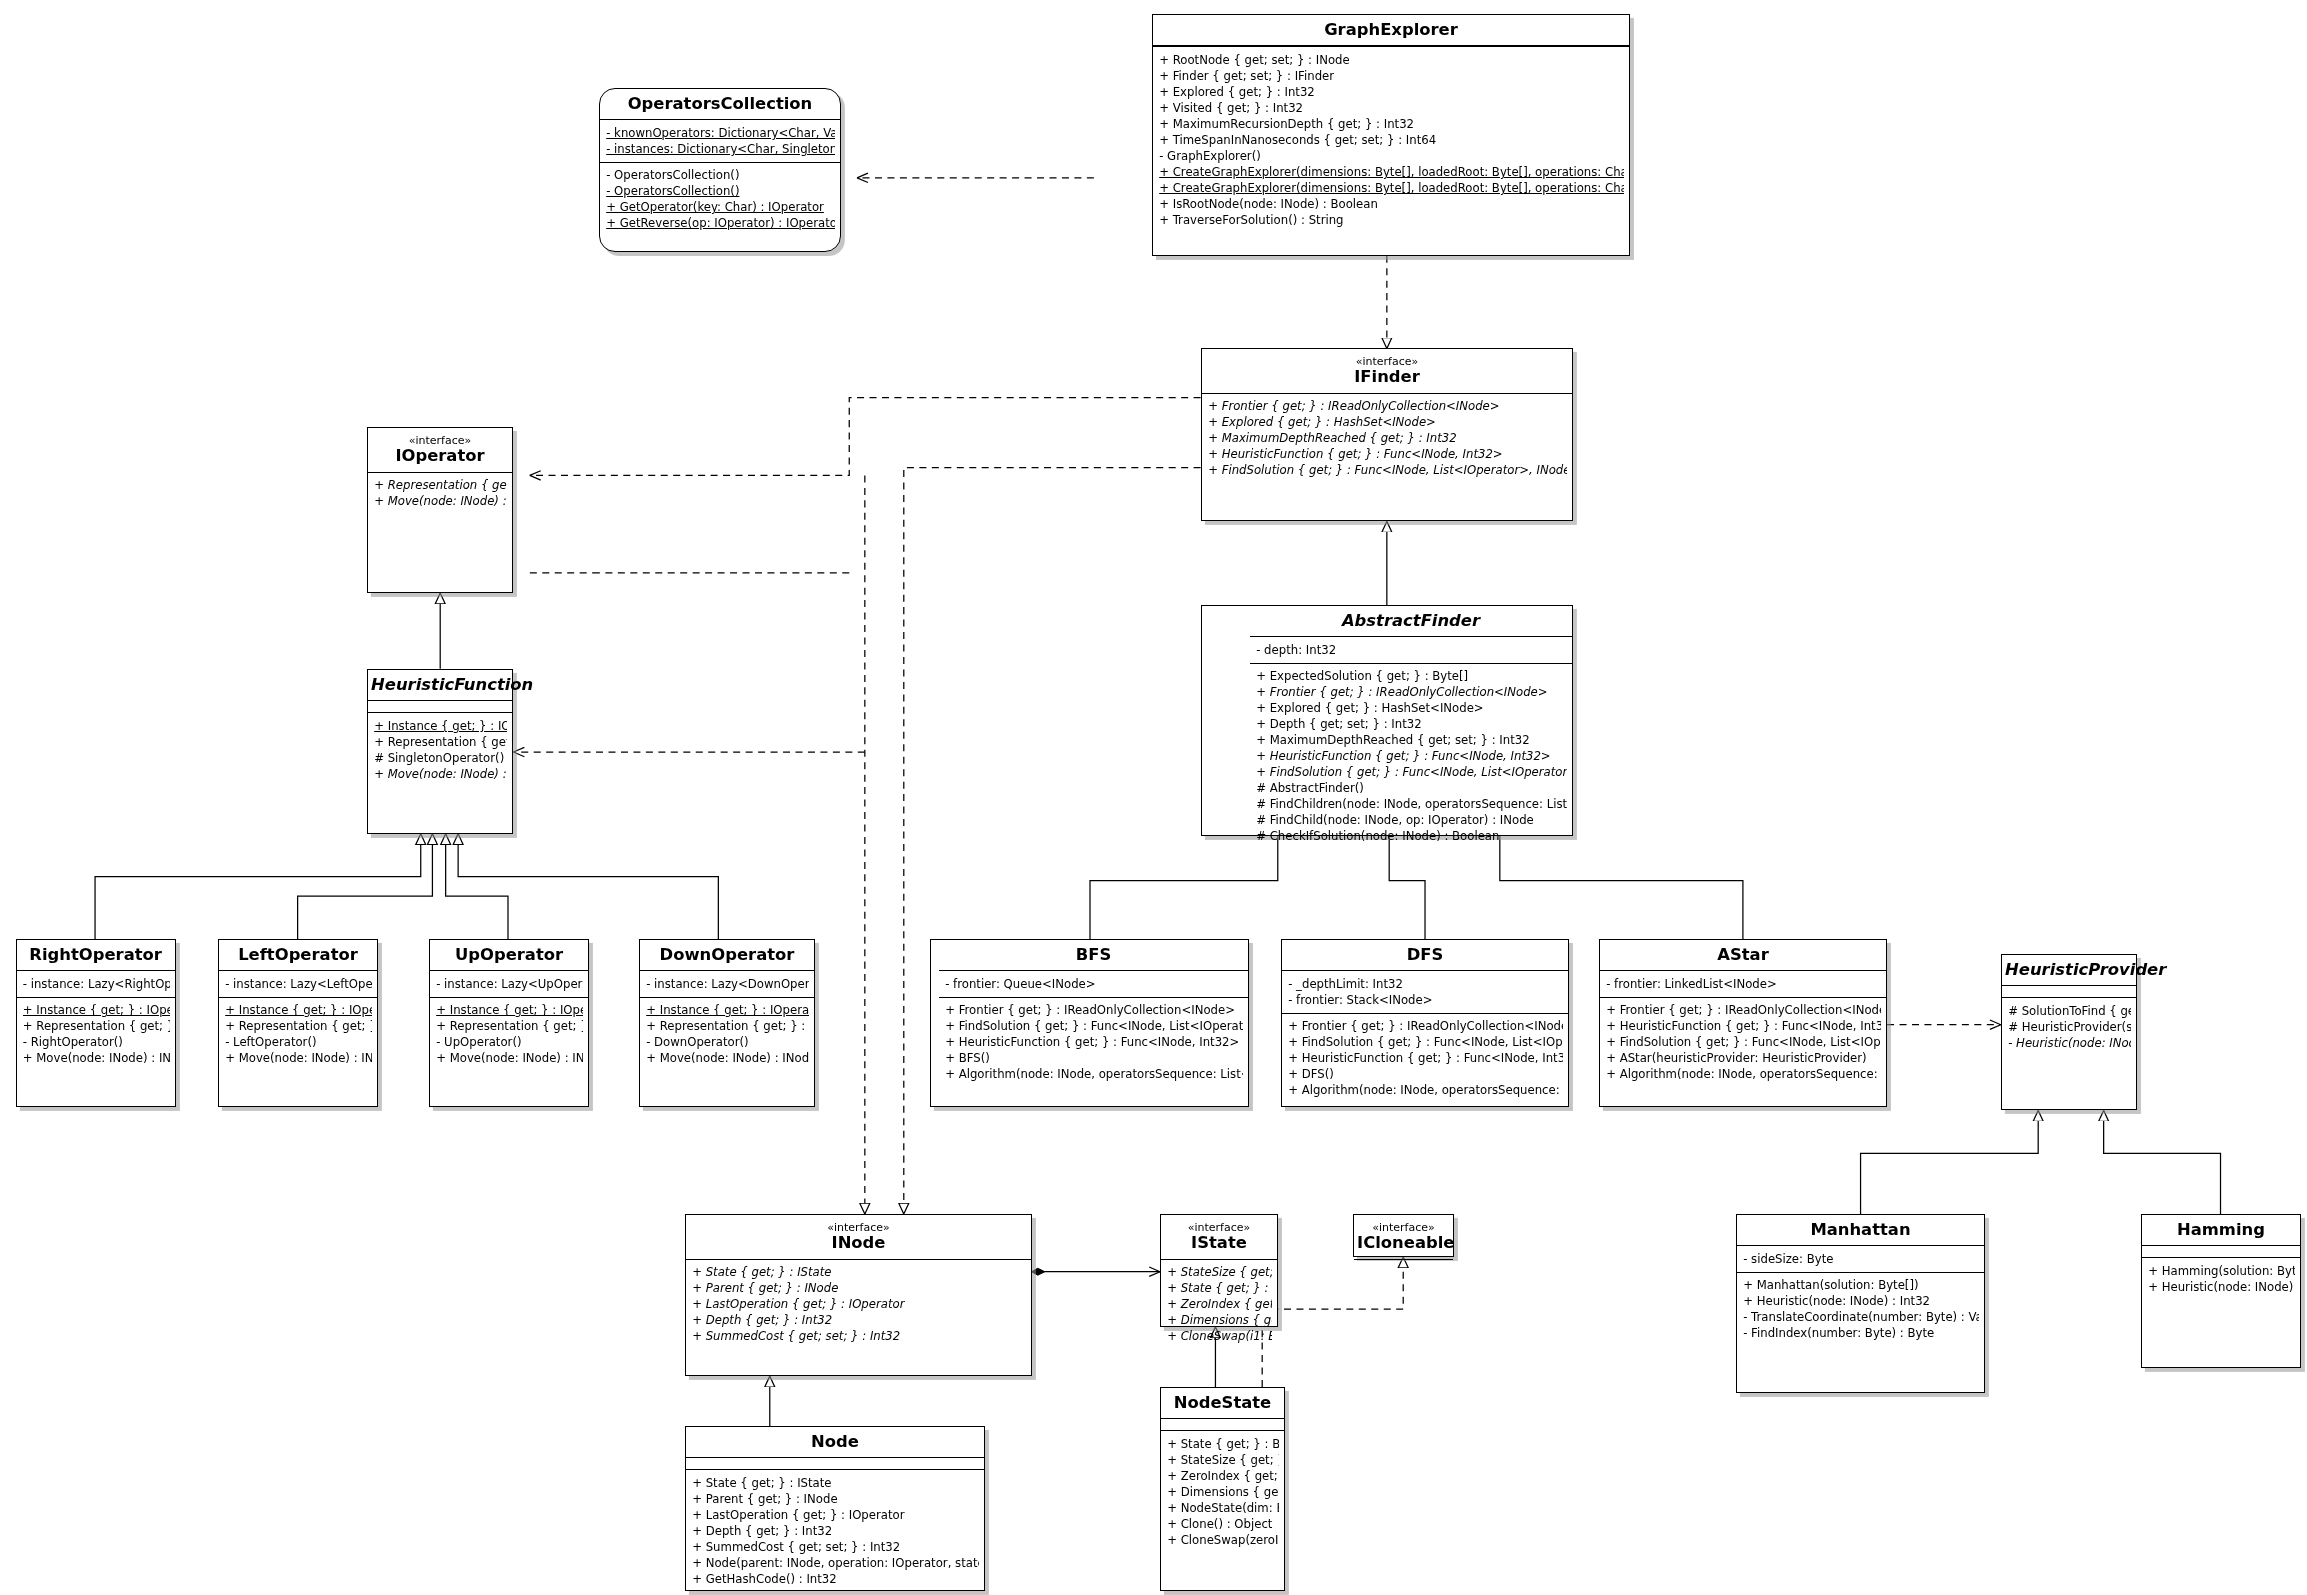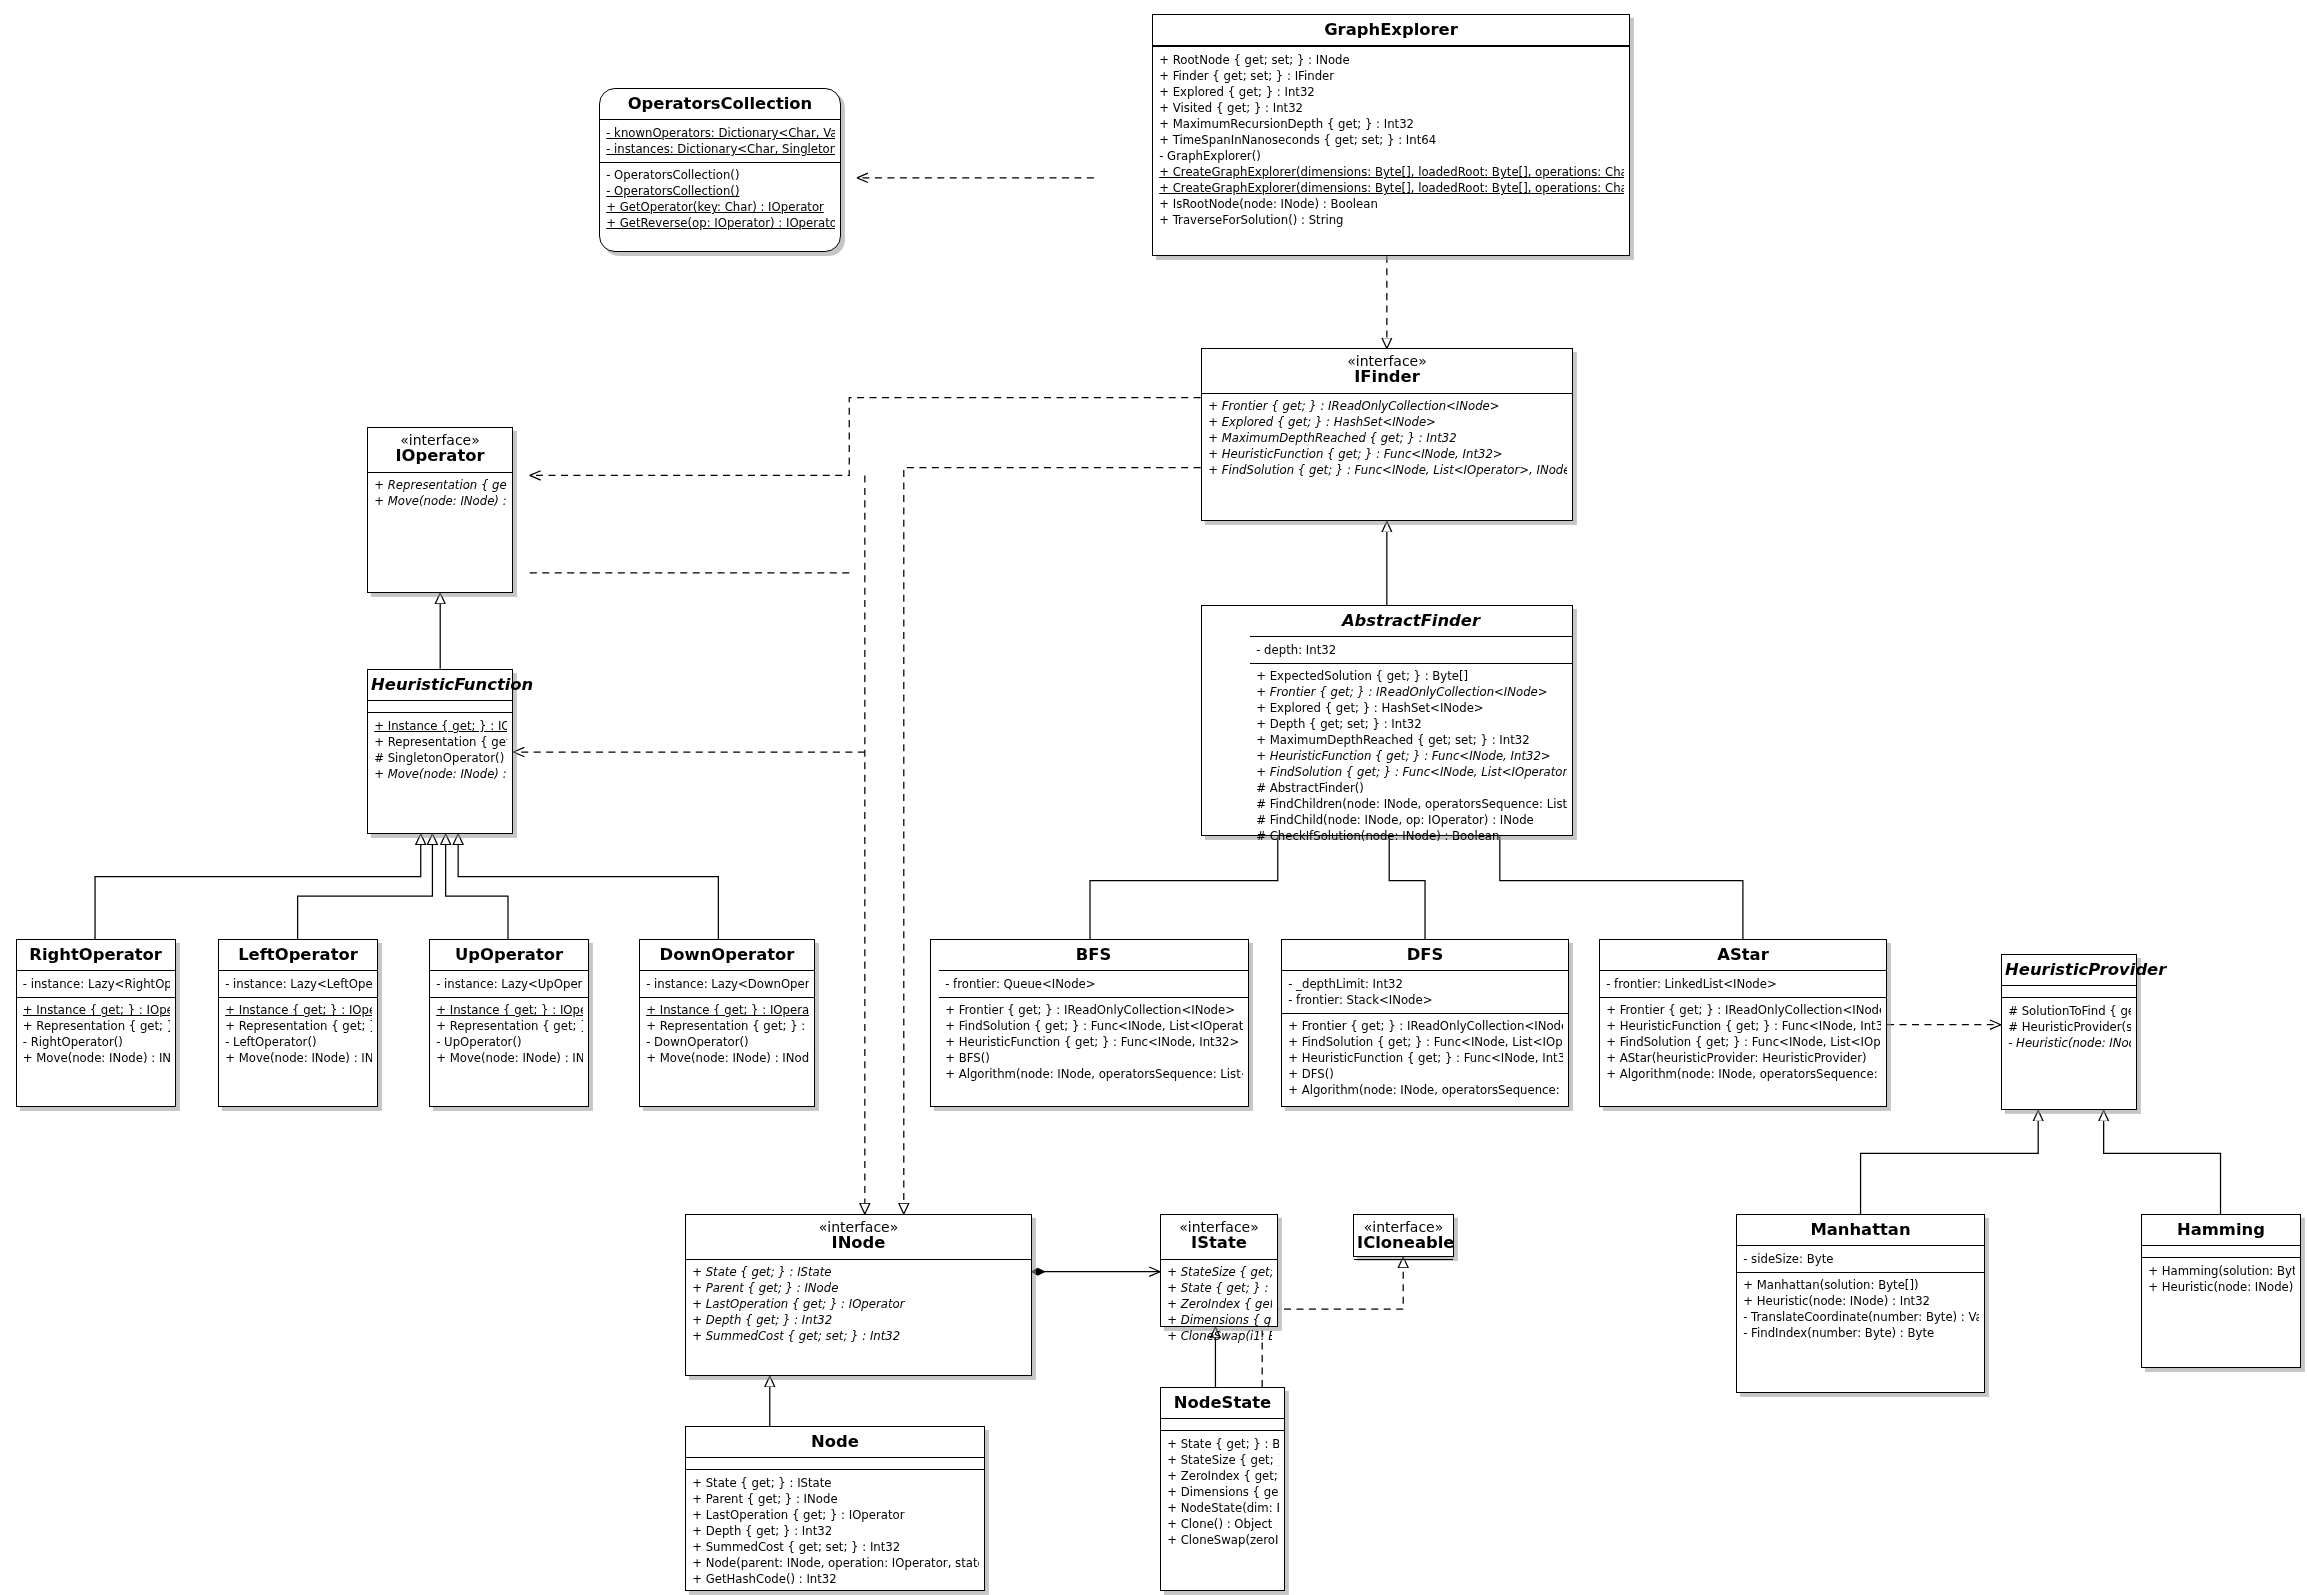--- a/index.html
+++ b/index.html
@@ -3,21 +3,21 @@
 <meta charset="utf-8">
 <style>
   html,body{margin:0;padding:0;background:#ffffff;}
   body{font-family:"DejaVu Sans","Liberation Sans",sans-serif;}
   #canvas{position:relative;width:2307px;height:1596px;background:#fff;overflow:hidden;}
   svg.links{position:absolute;left:0;top:0;width:2307px;height:1596px;pointer-events:none;}
 
   .umlbox{position:absolute;background:#ffffff;border:1.6px solid #000;box-sizing:border-box;
           box-shadow:3.9px 3.9px 0 0 rgba(150,150,150,0.55);}
   .hdr{text-align:center;padding:5.5px 3.1px 6.2px 3.1px;}
-  .stereo{display:block;font-size:14px;line-height:13.2px;color:#000;font-weight:normal;}
+  .stereo{display:block;font-size:11px;line-height:13.2px;color:#000;font-weight:normal;}
   .cname{display:block;font-size:16.4px;line-height:18.7px;font-weight:bold;color:#000;}
   .cname.italic{font-style:italic;}
   .sep{border-top:1.6px solid #000;}
   .compart{padding:4.7px 4.7px 4.7px 6.2px;}
   .compart.empty{height:11px;padding:0;}
   .mem{font-size:11.7px;line-height:16px;color:#000;white-space:nowrap;overflow:hidden;}
   .mem.it{font-style:italic;}
   .mem.st{text-decoration:underline;}
 </style>
 </head>

